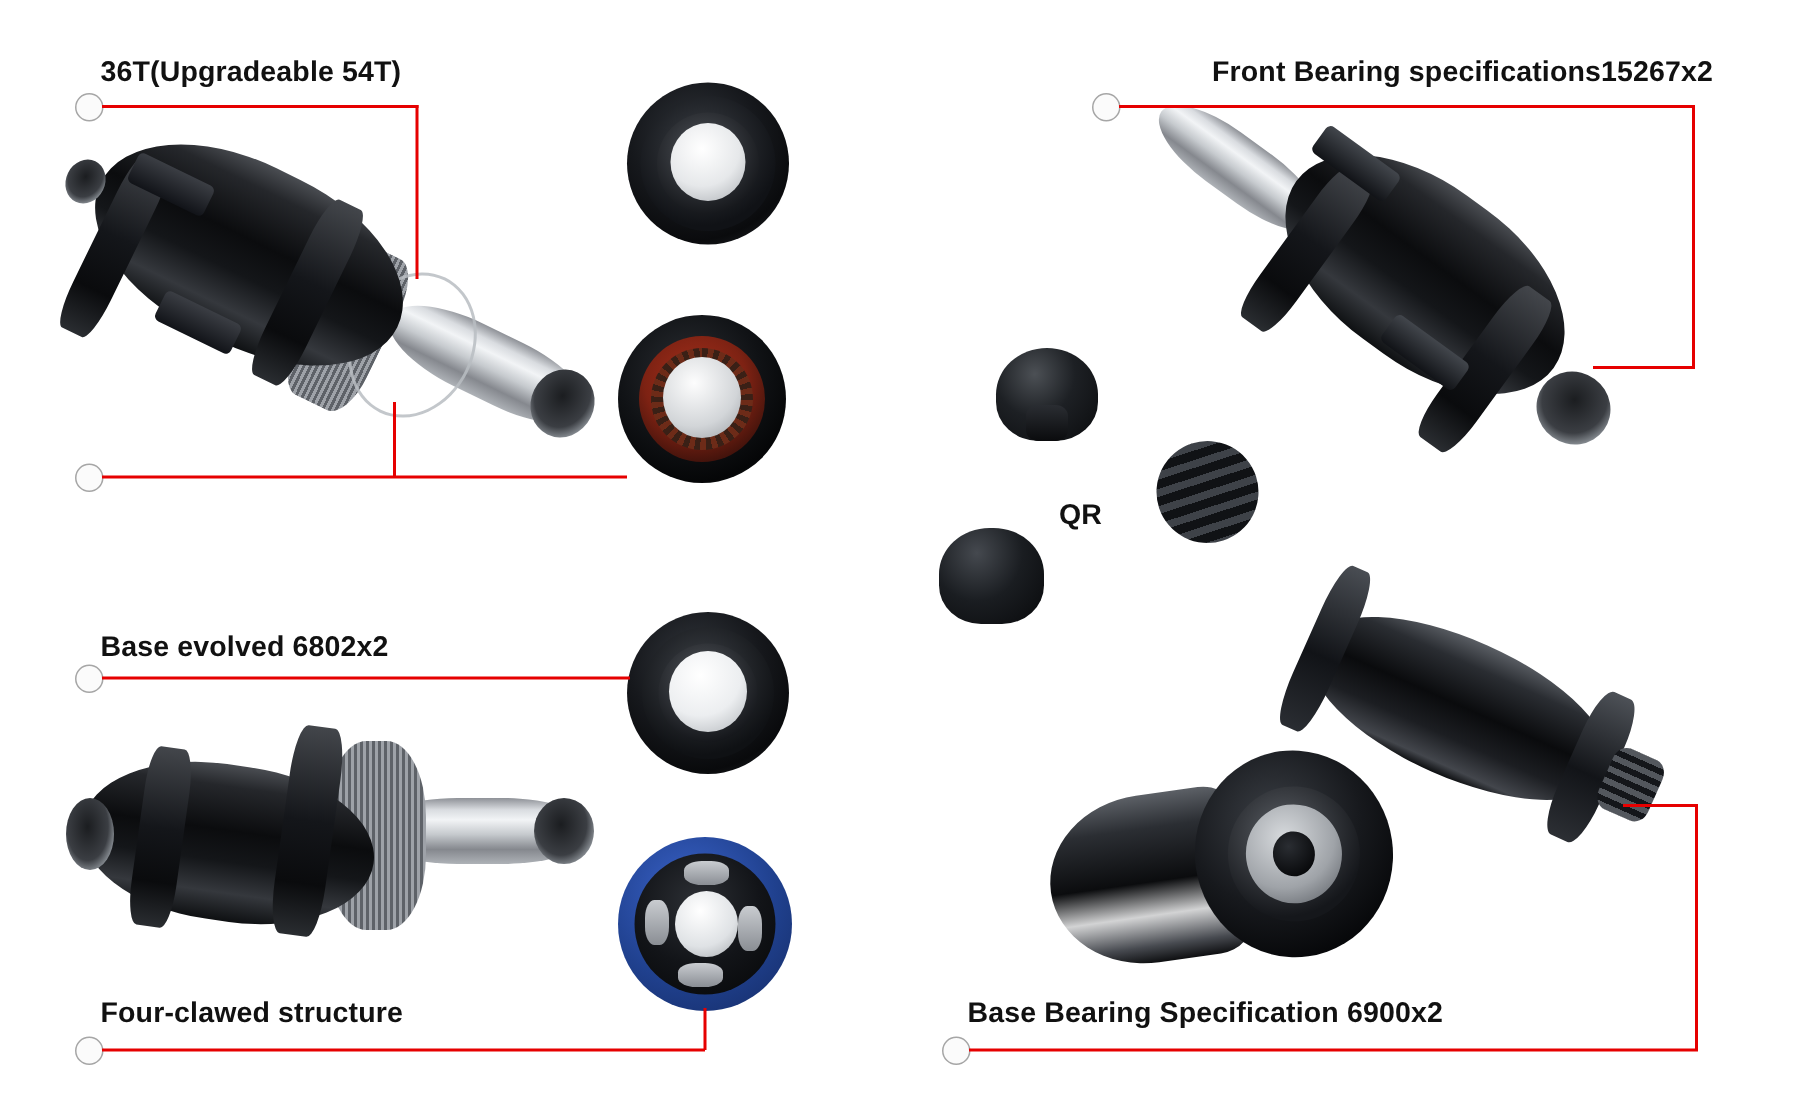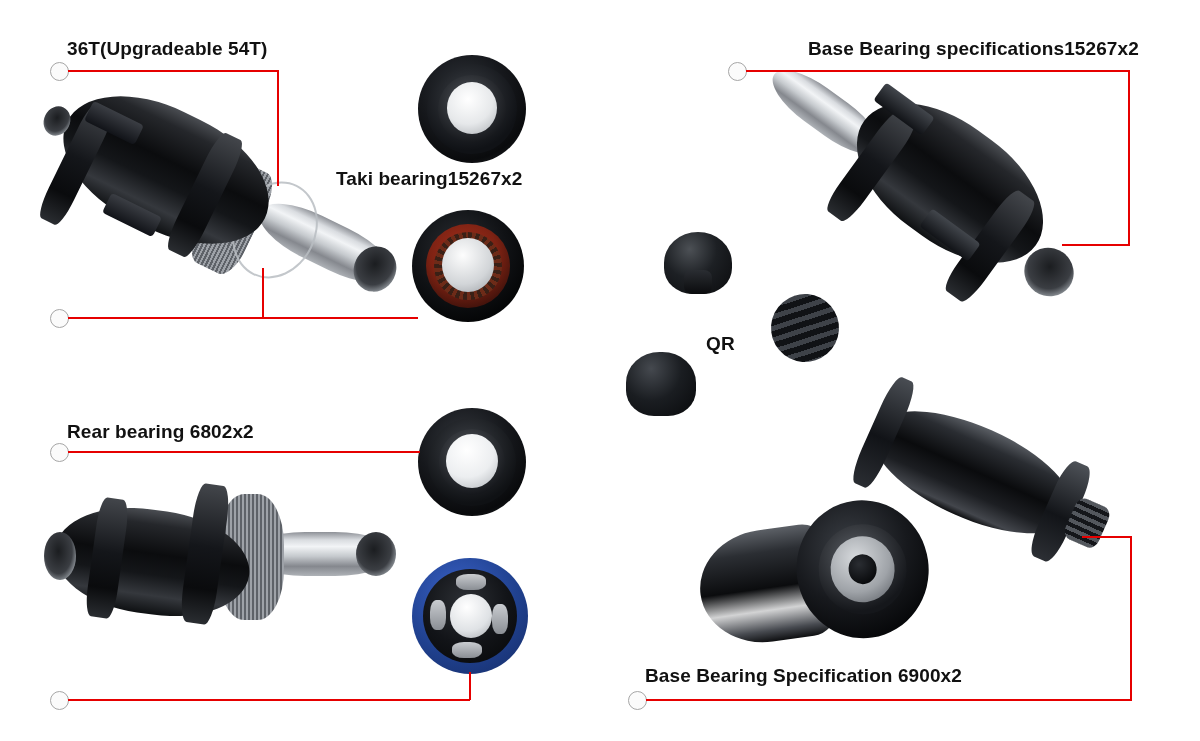--- a/index.html
+++ b/index.html
@@ -225,38 +225,38 @@
       <div class="ring" style="left:52px; top:54px; width:28px; height:30px; border-radius:50%;
                   background:radial-gradient(circle at 40% 32%, #2a2d32, #07080a 80%);"></div>
     </div>
   </div>
 
   <div class="label" style="left:67px; top:38px;text-align:center;">36T(Upgradeable 54T)</div>
   <div class="marker" style="left:50px; top:62px;"></div>
   <div class="hline" style="left:68px; top:70px; width:211px;"></div>
   <div class="vline" style="left:277px; top:70px; height:116px;"></div>
 
-  <div class="label" style="left:336px; top:168px;">Taki bearing15267x2</div>
 
   <div class="marker" style="left:50px; top:309px;"></div>
   <div class="hline" style="left:68px; top:317px; width:350px;"></div>
   <div class="vline" style="left:262px; top:268px; height:50px;"></div>
 
-  <div class="label" style="left:808px; top:38px;">Base Bearing specifications15267x2</div>
+  <div class="label" style="left:808px; top:38px;">Front Bearing specifications15267x2</div>
   <div class="marker" style="left:728px; top:62px;"></div>
   <div class="hline" style="left:746px; top:70px; width:384px;"></div>
   <div class="vline" style="left:1128px; top:70px; height:176px;"></div>
   <div class="hline" style="left:1062px; top:244px; width:68px;"></div>
 
   <div class="label plain" style="left:706px; top:333px;">QR</div>
 
-  <div class="label" style="left:67px; top:421px;">Rear bearing 6802x2</div>
+  <div class="label" style="left:67px; top:421px;">Base evolved 6802x2</div>
   <div class="marker" style="left:50px; top:443px;"></div>
   <div class="hline" style="left:68px; top:451px; width:352px;"></div>
 
+  <div class="label" style="left:67px; top:665px;">Four-clawed structure</div>
   <div class="marker" style="left:50px; top:691px;"></div>
   <div class="hline" style="left:68px; top:699px; width:402px;"></div>
   <div class="vline" style="left:469px; top:672px; height:28px;"></div>
 
   <div class="label" style="left:645px; top:665px;">Base Bearing Specification 6900x2</div>
   <div class="marker" style="left:628px; top:691px;"></div>
   <div class="hline" style="left:646px; top:699px; width:486px;"></div>
   <div class="vline" style="left:1130px; top:536px; height:164px;"></div>
   <div class="hline" style="left:1082px; top:536px; width:50px;"></div>
 

